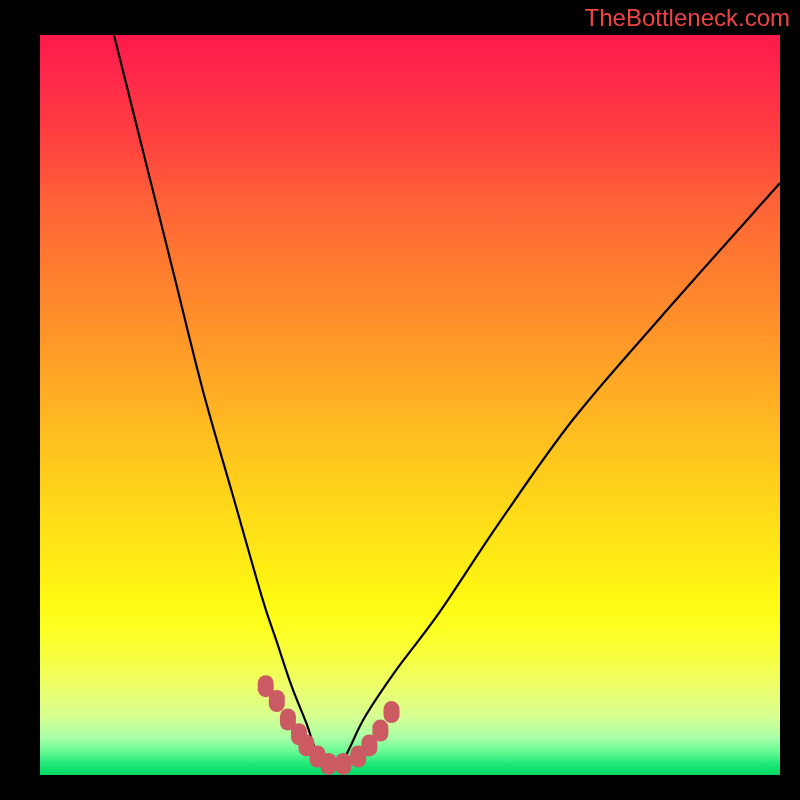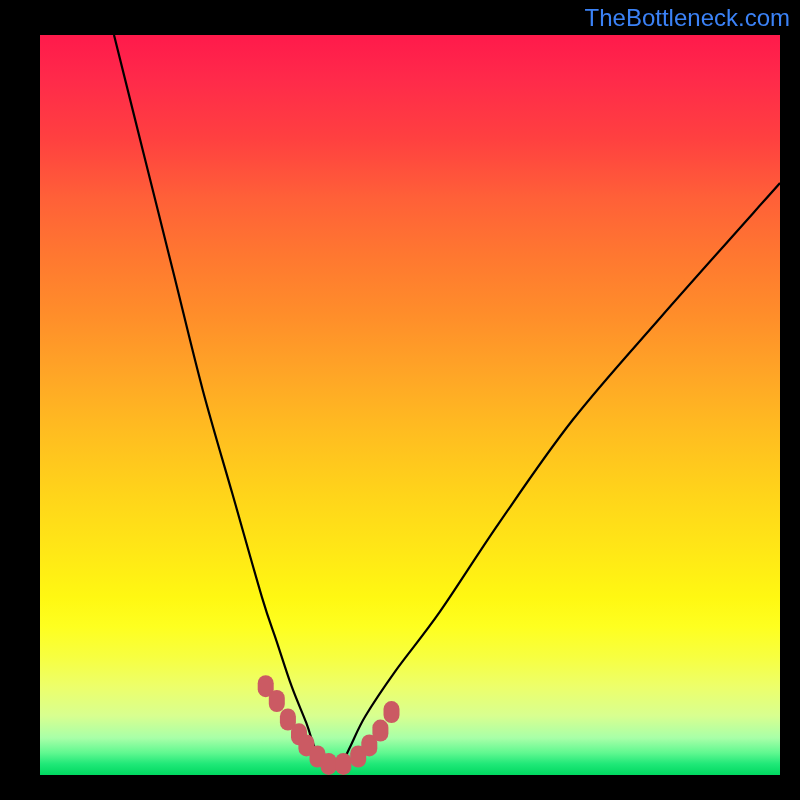--- a/index.html
+++ b/index.html
@@ -14,21 +14,21 @@
   .frame {
     position: relative;
     width: 800px;
     height: 800px;
     background: #000;
   }
   .watermark {
     position: absolute;
     top: 4px;
     right: 10px;
-    color: #3b82f6;
+    color: #ef4444;
     font-size: 24px;
     font-weight: 500;
     letter-spacing: 0px;
     z-index: 10;
   }
   .plot-area {
     position: absolute;
     left: 40px;
     top: 35px;
     width: 740px;

